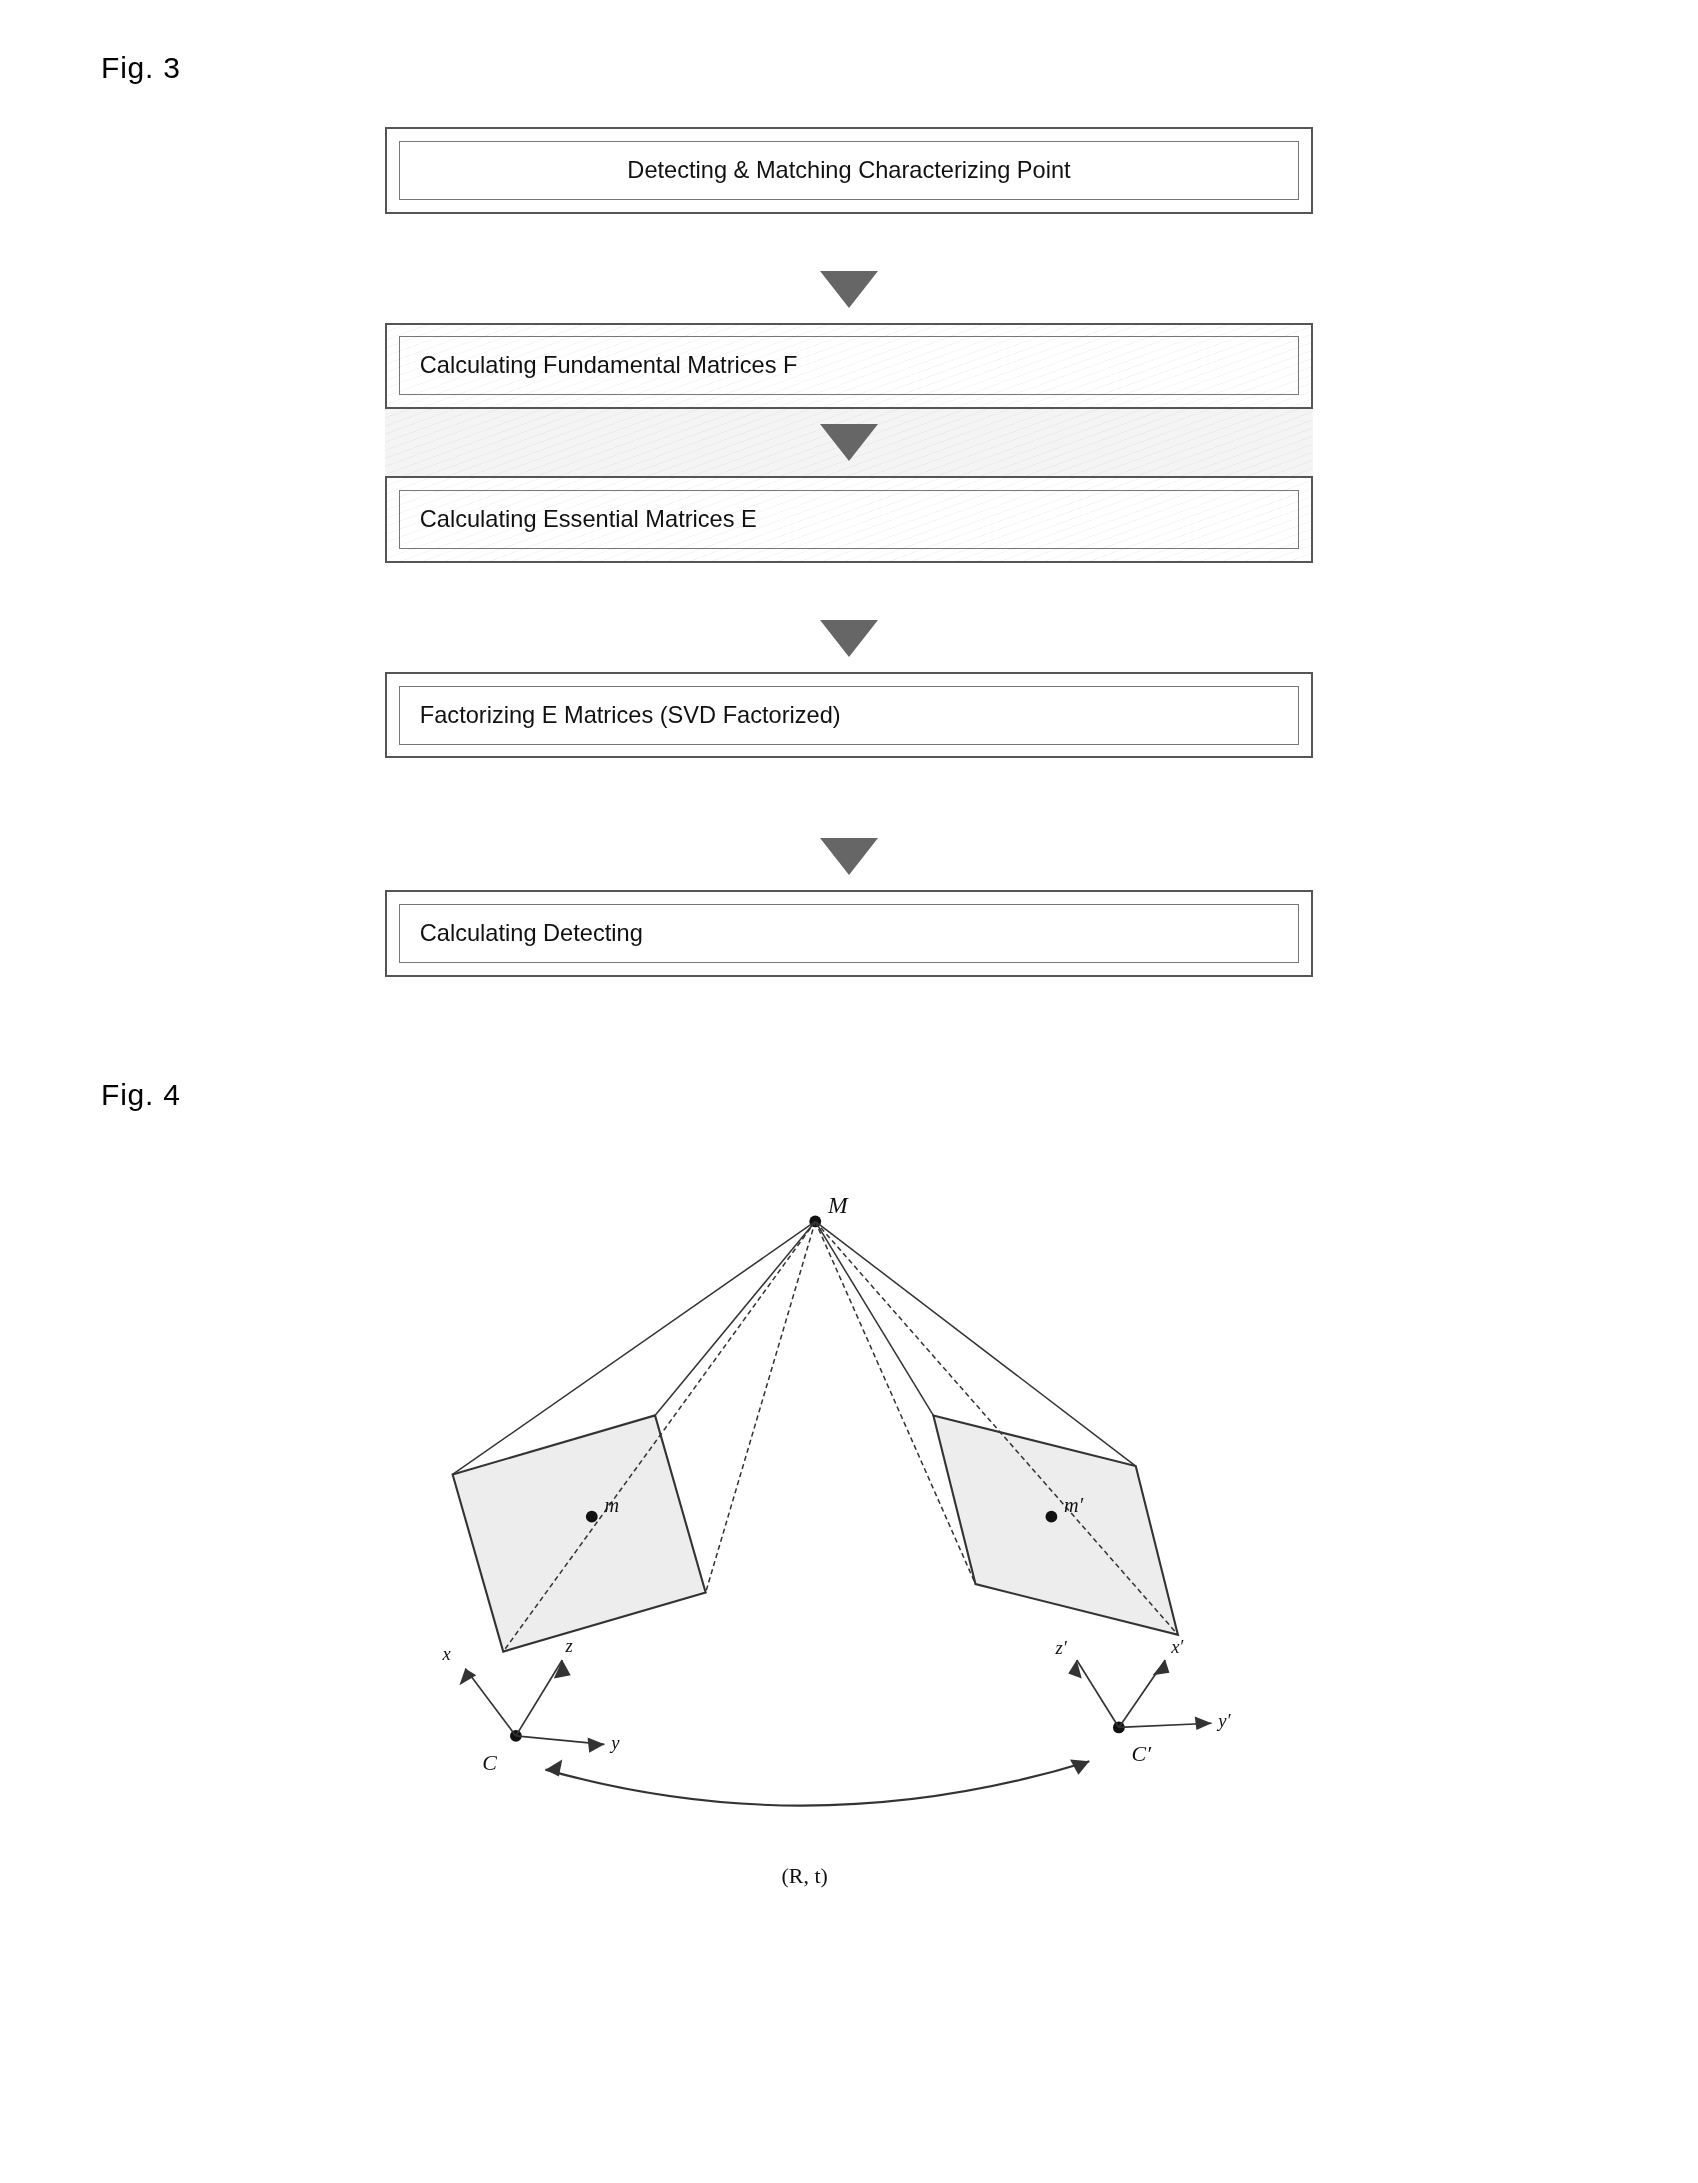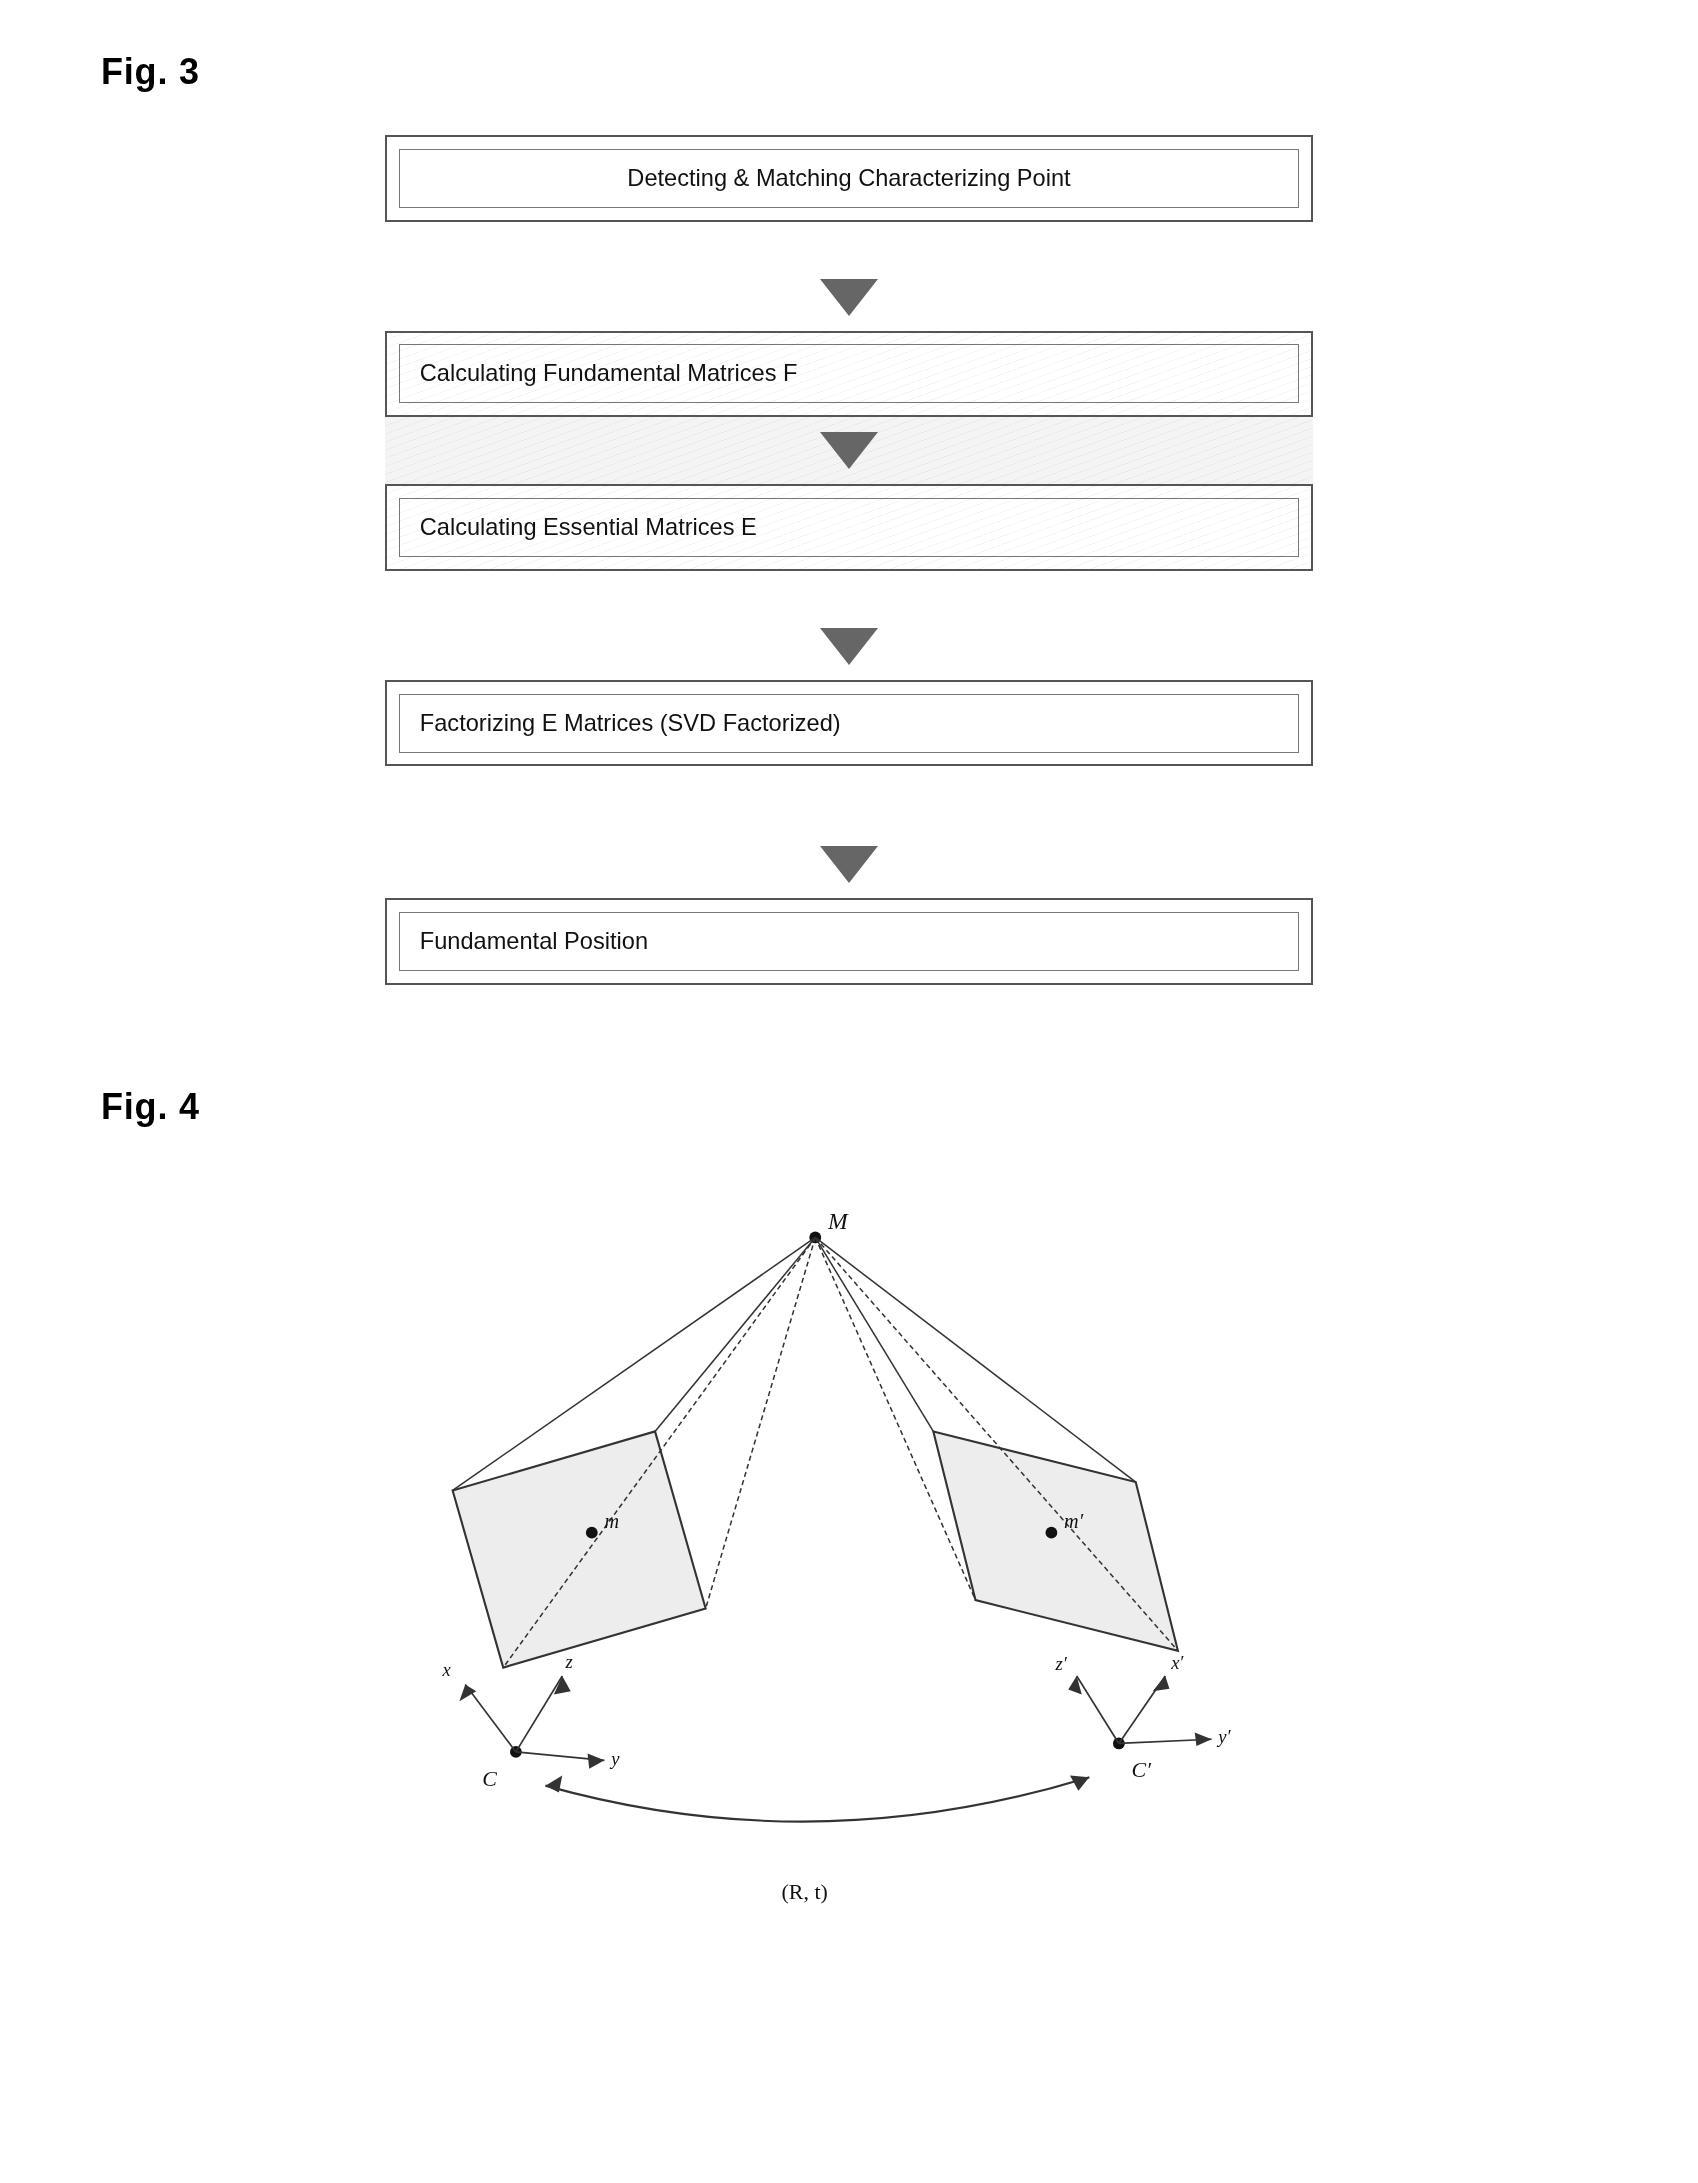--- a/index.html
+++ b/index.html
@@ -5,22 +5,22 @@
     * { margin: 0; padding: 0; box-sizing: border-box; }
     body {
       background: #ffffff;
       font-family: Arial, sans-serif;
       width: 1698px;
       min-height: 2183px;
       padding: 51px 101px;
     }
 
     .fig-label {
-      font-size: 36px;
-      font-weight: bold;
+      font-size: 30px;
+      font-weight: normal;
       margin-bottom: 42px;
       letter-spacing: 0.8px;
     }
 
     
     .flowchart-container {
       width: 928px;
       margin: 0 auto 101px auto;
       display: flex;
       flex-direction: column;
@@ -124,21 +124,21 @@
         <span>Factorizing E Matrices (SVD Factorized)</span>
       </div>
     </div>
 
     <div style="position:relative; width:100%; height:67px; display:flex; align-items:center; justify-content:center;">
       <div class="arrow-down"></div>
     </div>
 
     <div style="width:100%; border:2.1px solid #555; padding:11.8px;">
       <div class="flow-step-box">
-        <span>Fundamental Position</span>
+        <span>Calculating Detecting</span>
       </div>
     </div>
 
   </div>
 </div>
 
 <div class="fig4-section">
   <div class="fig-label">Fig. 4</div>
 
   <div class="fig4-diagram">

